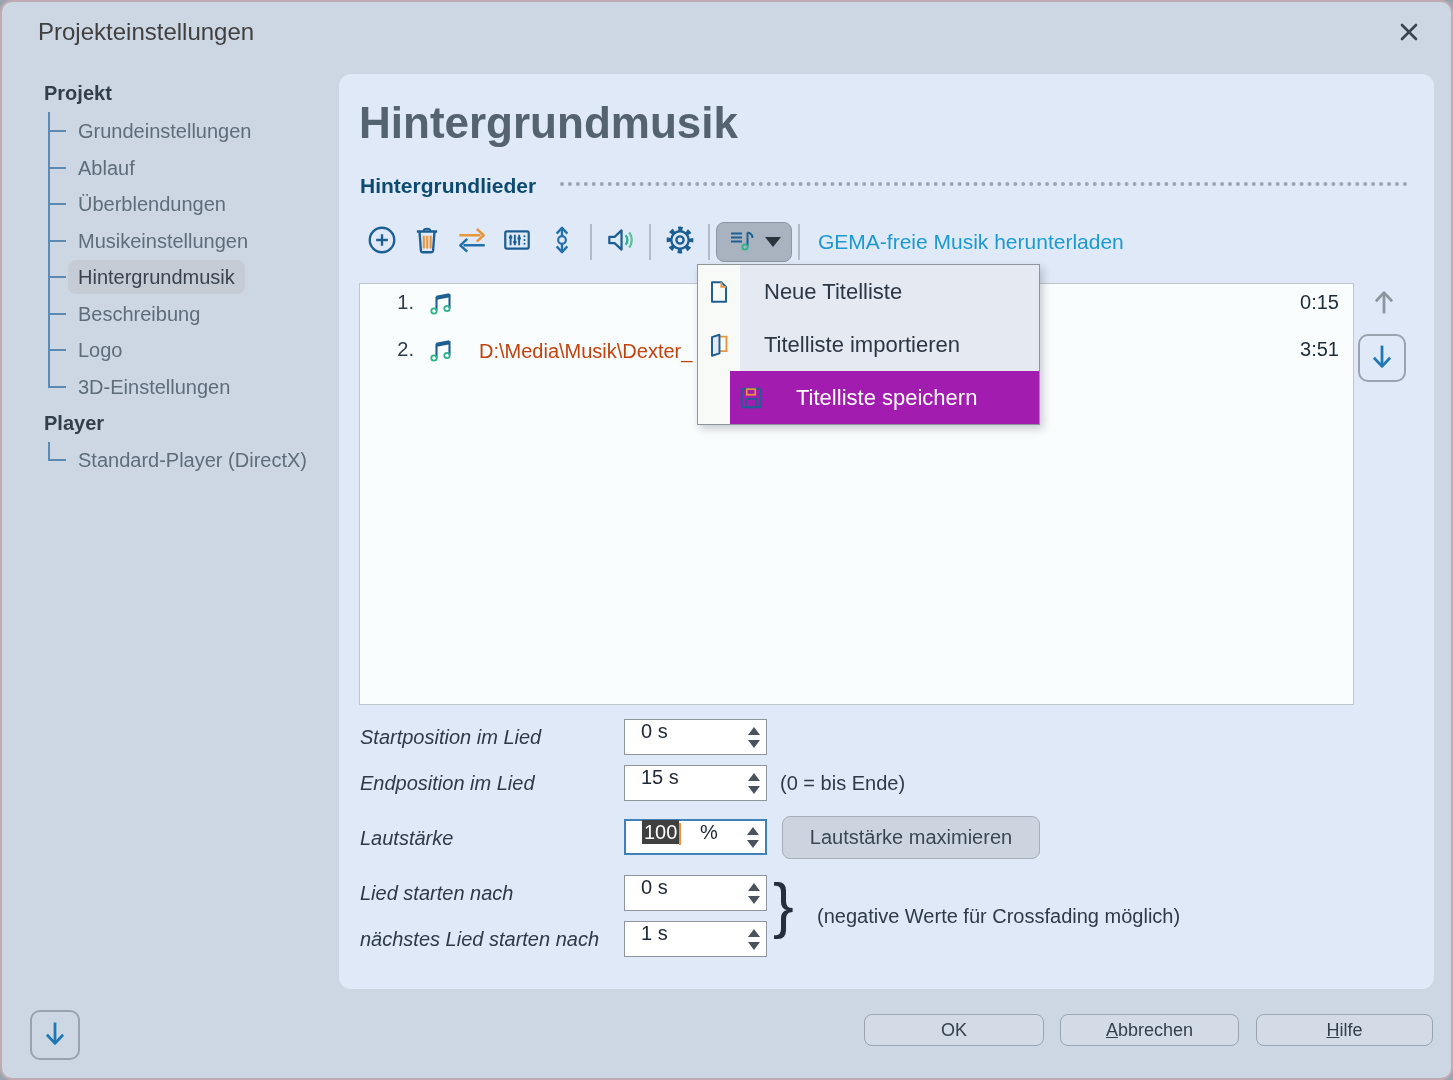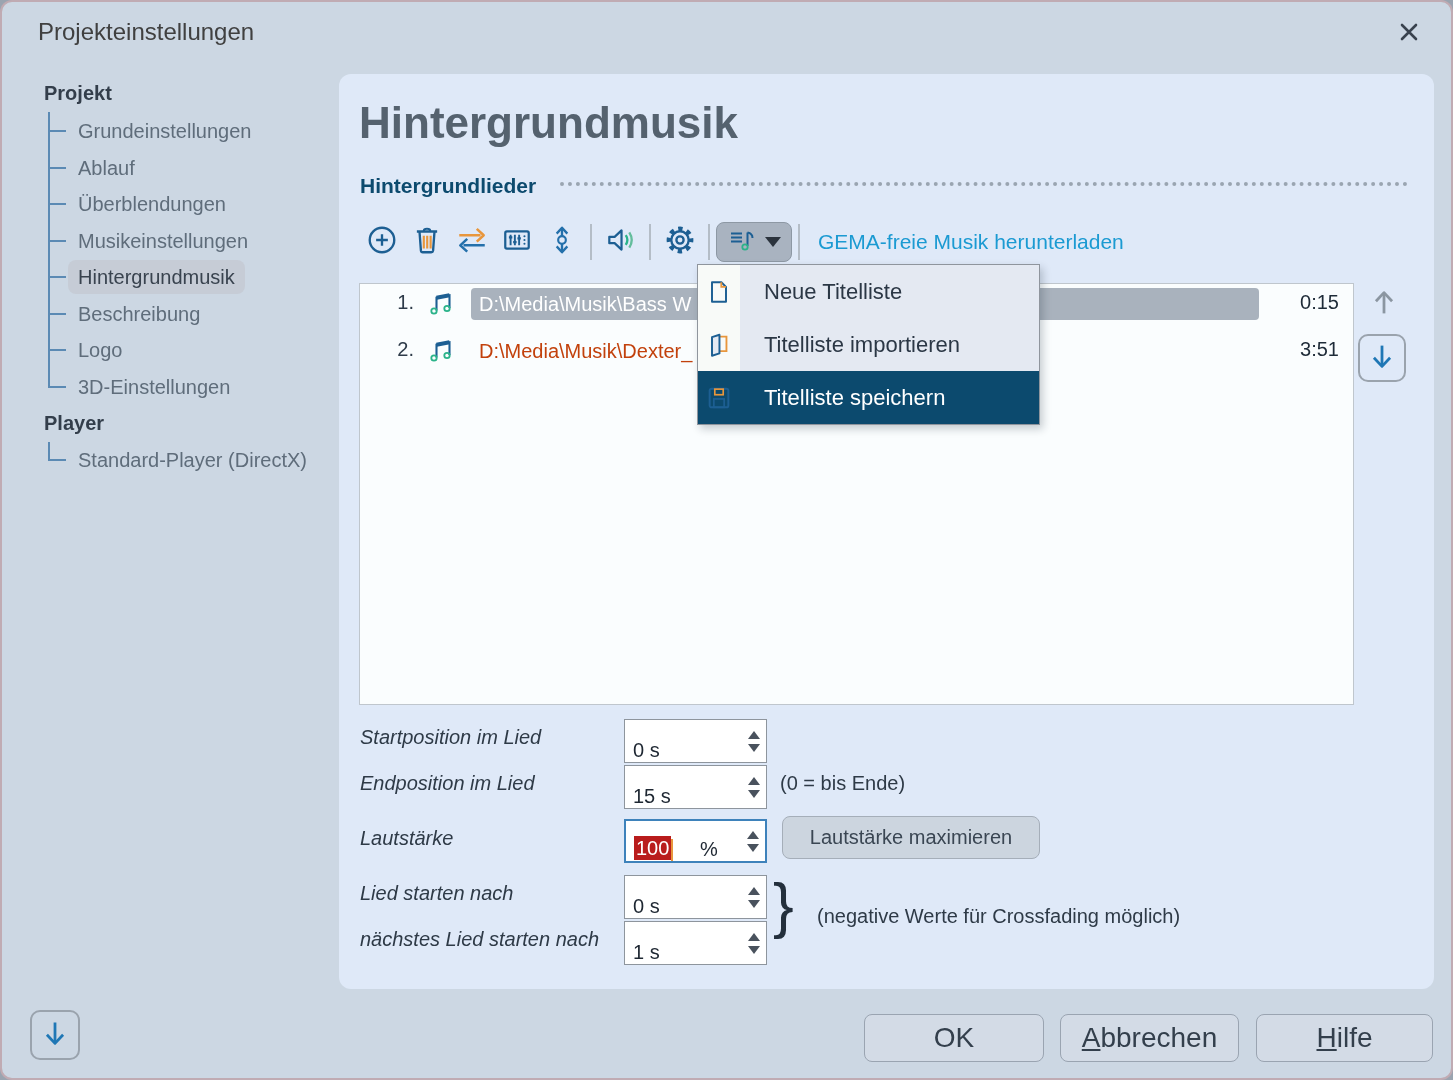--- a/index.html
+++ b/index.html
@@ -53,47 +53,47 @@
   .mv-up{left:1021px;top:207px;border:none;}
   .mv-down{left:1019px;top:260px;border:2px solid #9aa3ad;}
 
   
   .menu{position:absolute;left:695px;top:262px;width:343px;height:161px;background:#e4e9f2;
         border:1px solid #8f959d;box-shadow:3px 4px 8px rgba(20,30,45,.22);z-index:30;display:flex;flex-direction:column;}
   .menu-gutter{position:absolute;left:0;top:0;bottom:0;width:42px;background:#f8faf8;}
   .menu-item{position:relative;flex:1;display:flex;align-items:center;cursor:default;}
   .menu-item .mi-icon{width:42px;display:flex;align-items:center;justify-content:center;}
   .menu-item .mi-label{font-size:22px;color:#2b3745;padding-left:24px;white-space:nowrap;}
-  .menu-item.highlighted{background:#0c4a6e;}
+  .menu-item.highlighted{background:#a21caf;margin-left:32px;}
   .menu-item.highlighted .mi-label{color:#ffffff;}
 
   
   .f-label{position:absolute;font-size:20px;color:#2e3a47;white-space:nowrap;font-style:italic;}
-  .spin{position:absolute;width:143px;height:44px;background:#ffffff;border:1px solid #8e959d;
-        display:flex;align-items:flex-end;padding-left:8px;cursor:text;}
+  .spin{position:absolute;width:143px;height:36px;background:#ffffff;border:1px solid #8e959d;
+        display:flex;align-items:flex-start;padding-left:16px;cursor:text;}
   .spin .val{font-size:20px;color:#1e2732;}
   .spin .unit{font-size:20px;color:#1e2732;position:absolute;left:74px;}
   .spin .arrows{position:absolute;right:6px;top:0;height:100%;display:flex;flex-direction:column;
                 justify-content:center;gap:5px;cursor:default;}
   .tri-up{width:0;height:0;border-left:6px solid transparent;border-right:6px solid transparent;
           border-bottom:8px solid #49525d;}
   .tri-down{width:0;height:0;border-left:6px solid transparent;border-right:6px solid transparent;
             border-top:8px solid #49525d;}
   .spin.focused{border:2px solid #3e82bb;}
-  .sel-text{background:#b91c1c;color:#ffffff;padding:1px 2px;}
+  .sel-text{background:#404040;color:#ffffff;padding:1px 2px;}
   .caret{display:inline-block;width:2px;height:22px;background:#e8963c;vertical-align:middle;}
   .max-btn{position:absolute;left:443px;top:742px;width:258px;height:43px;background:#ccd5df;
            border:1px solid #a5aeb9;border-radius:8px;font-size:20px;color:#3a4653;
            display:flex;align-items:center;justify-content:center;cursor:default;}
   .brace{position:absolute;left:434px;top:800px;font-size:62px;font-weight:300;color:#232f3c;line-height:1;}
   .f-note{position:absolute;font-size:20px;color:#2e3a47;white-space:nowrap;}
 
   
-  .footer-btn{position:absolute;top:1012px;height:48px;background:#d3dbe6;border:1px solid #9aa4b1;
-              border-radius:8px;font-size:28px;color:#333f4c;display:flex;align-items:center;
+  .footer-btn{position:absolute;top:1012px;height:32px;background:#d3dbe6;border:1px solid #9aa4b1;
+              border-radius:8px;font-size:18px;color:#333f4c;display:flex;align-items:center;
               justify-content:center;cursor:default;}
   .footer-btn u{text-decoration:underline;}
   .bl-btn{position:absolute;left:28px;top:1008px;width:50px;height:50px;border:2px solid #9aa3ad;
           border-radius:10px;display:flex;align-items:center;justify-content:center;cursor:default;}
 </style>
 </head>
 <body>
 
 <div class="window">
 
@@ -221,21 +221,20 @@
       <div class="lrow selected" style="top:2px;">
         <span class="num">1.</span>
         <span class="note-ic">
           <svg width="30" height="30" viewBox="0 0 30 30">
               <path d="M10.5 21.5 V8.7 L23.5 6.2 V19" stroke="#1d5f93" stroke-width="2.1" fill="none"></path>
               <path d="M10.5 8.7 L23.5 6.2" stroke="#1d5f93" stroke-width="4"></path>
               <circle cx="8" cy="22" r="2.7" stroke="#2bb38a" stroke-width="1.8" fill="none"></circle>
               <circle cx="21" cy="19.5" r="2.7" stroke="#2bb38a" stroke-width="1.8" fill="none"></circle>
             </svg>
         </span>
-        <span class="path">D:\Media\Musik\Bass W</span>
         <span class="dur">0:15</span>
       </div>
       <div class="lrow" style="top:49px;">
         <span class="num">2.</span>
         <span class="note-ic">
           <svg width="30" height="30" viewBox="0 0 30 30">
               <path d="M10.5 21.5 V8.7 L23.5 6.2 V19" stroke="#1d5f93" stroke-width="2.1" fill="none"></path>
               <path d="M10.5 8.7 L23.5 6.2" stroke="#1d5f93" stroke-width="4"></path>
               <circle cx="8" cy="22" r="2.7" stroke="#2bb38a" stroke-width="1.8" fill="none"></circle>
               <circle cx="21" cy="19.5" r="2.7" stroke="#2bb38a" stroke-width="1.8" fill="none"></circle>

